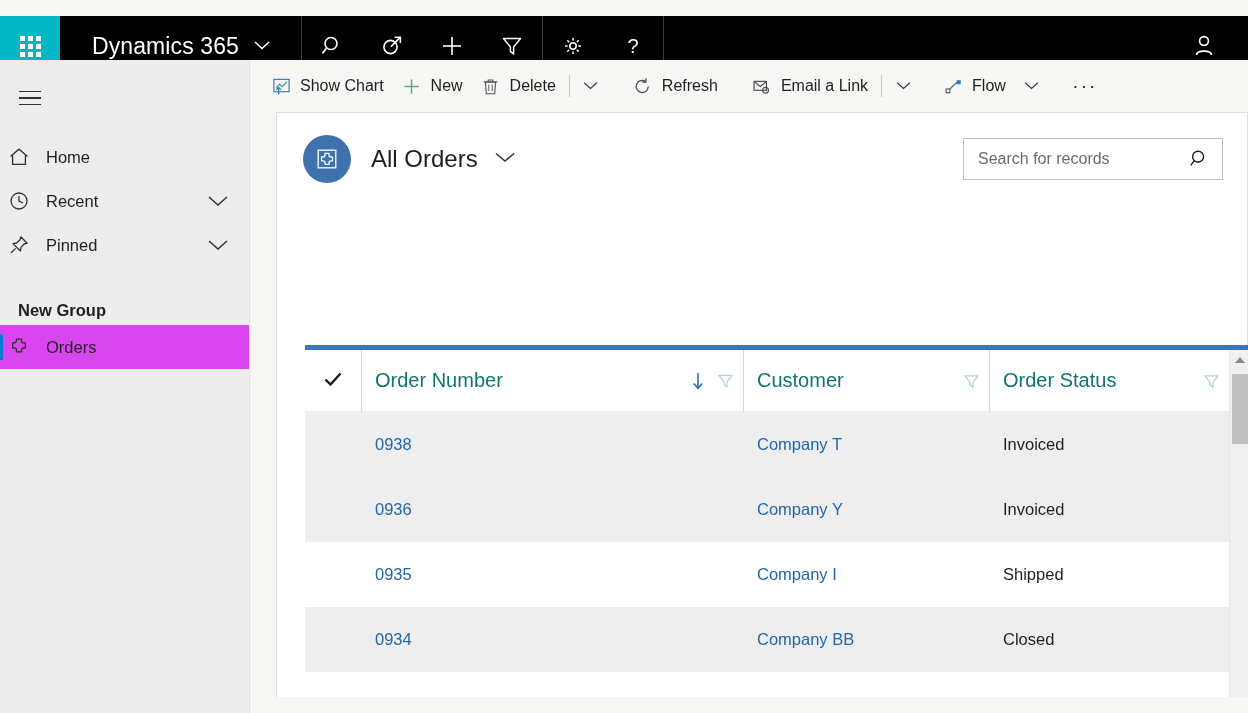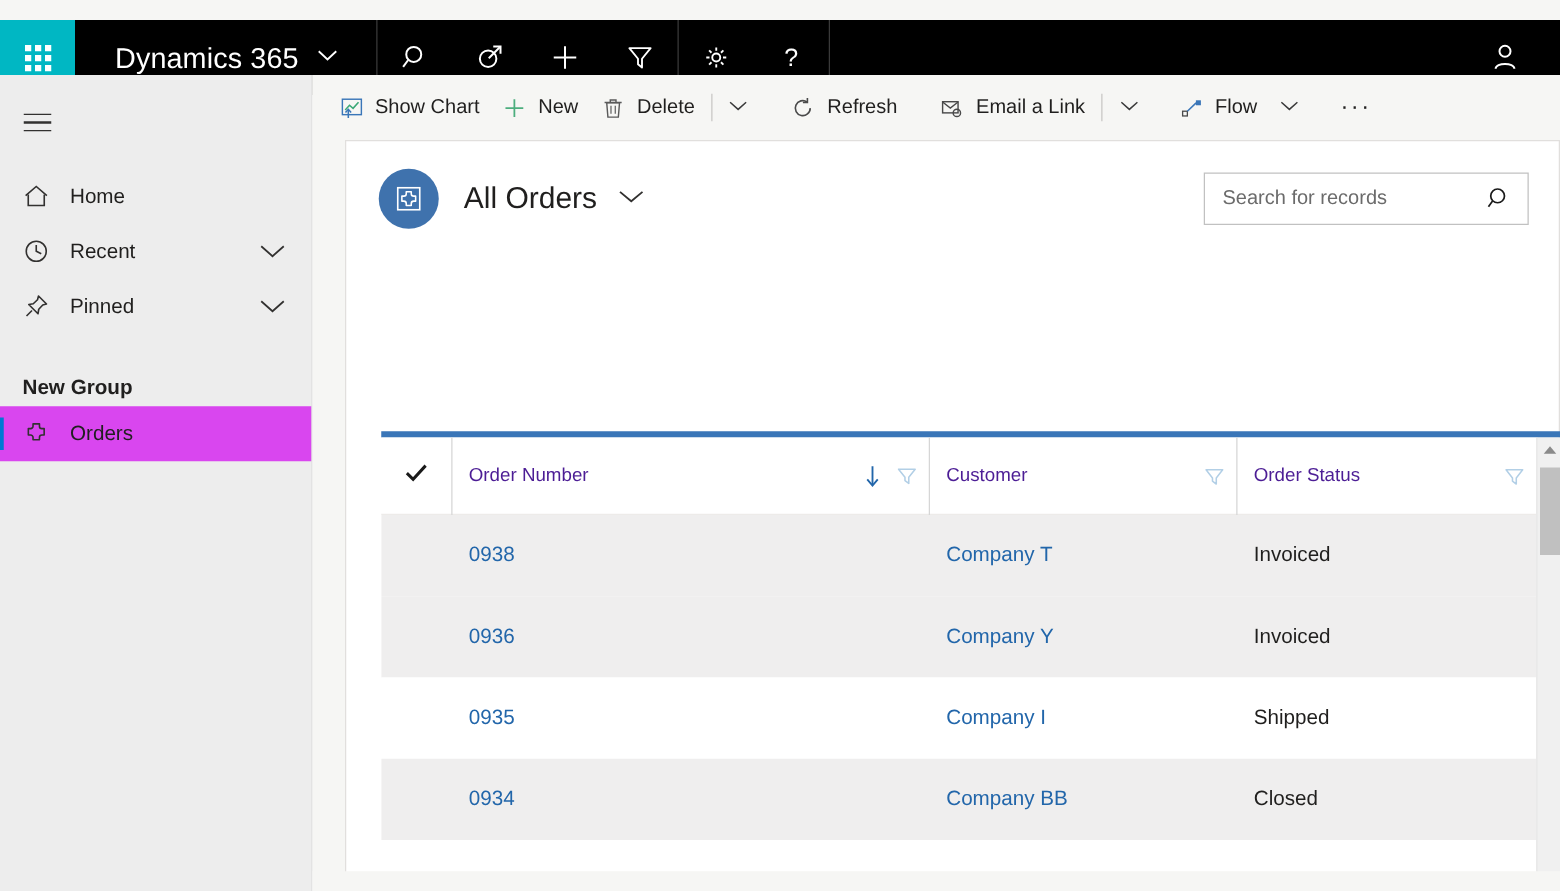--- a/index.html
+++ b/index.html
@@ -76,21 +76,21 @@
     margin-top: 14px; margin-left: 2px;
     cursor: pointer;
   }
   .hamburger i { display: block; width: 22px; height: 1.6px; background: #323130; }
 
   .nav-list { margin-top: 13px; }
   .nav-item {
     position: relative;
     display: flex; align-items: center;
     height: 44px;
-    padding-left: 18px;
+    padding-left: 8px;
     cursor: pointer;
   }
   .nav-ico {
     width: 28px; height: 22px;
     display: flex; align-items: center; justify-content: flex-start;
     flex: 0 0 28px;
   }
   .nav-label {
     font-size: 16.5px;
     color: #201f1e;
@@ -248,22 +248,22 @@
   }
   .col {
     position: relative;
     height: 62px;
     display: flex; align-items: center;
     border-left: 1px solid #d6d6d6;
     padding-left: 13px;
     cursor: pointer;
   }
   .col-title {
-    font-size: 15px;
-    color: #4c1d95;
+    font-size: 20px;
+    color: #0f766e;
     white-space: nowrap;
   }
   .col-tools {
     position: absolute; right: 8px; top: 50%;
     transform: translateY(-50%);
     display: flex; align-items: center; gap: 10px;
   }
   .col-sort, .col-filter { display: flex; align-items: center; cursor: pointer; }
   .col-ordernum { width: 382px; flex: 0 0 382px; }
   .col-customer { width: 246px; flex: 0 0 246px; }

